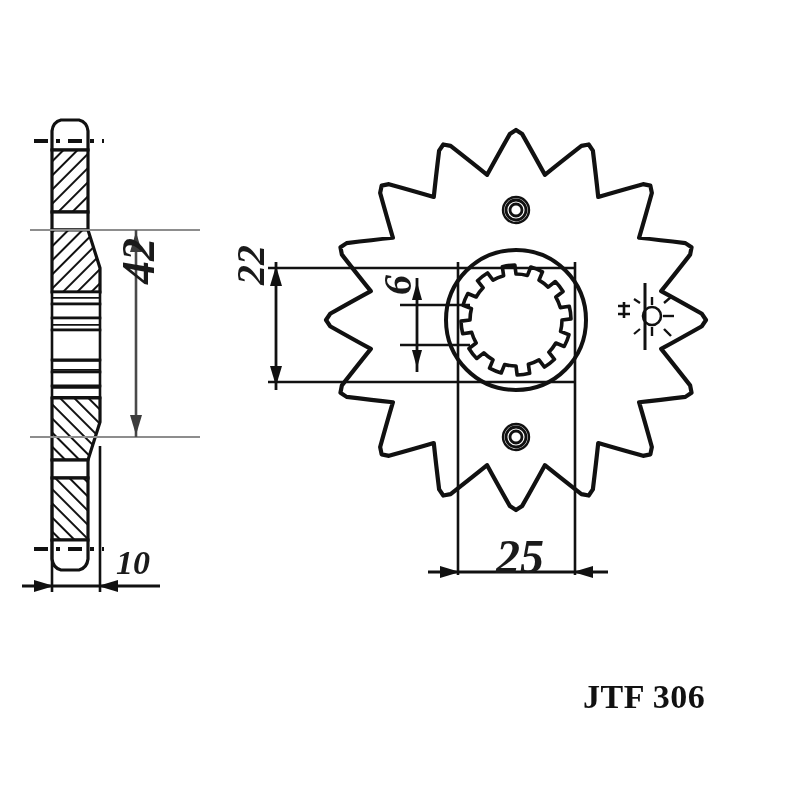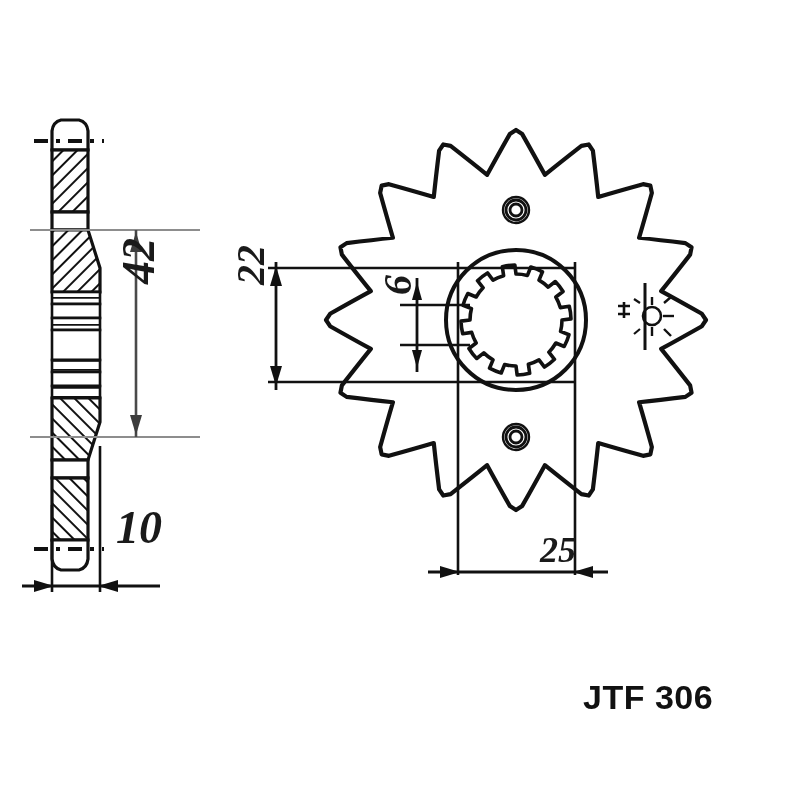--- a/index.html
+++ b/index.html
@@ -32,60 +32,60 @@
   }
   #chain-label {
     left: 28px;
     top: 680px;
     font-size: 30px;
   }
   #part-label {
     left: 583px;
     top: 678px;
     font-size: 34px;
+    font-family: Liberation Serif, serif;
   }
   .dim-text {
     position: absolute;
     font-family: "Liberation Serif", serif;
     font-style: italic;
     font-weight: bold;
     color: #1a1a1a;
     white-space: nowrap;
   }
   #dim-42 {
     left: 112px;
     top: 284px;
     font-size: 46px;
     transform: rotate(-90deg);
     transform-origin: left top;
   }
   #dim-10 {
     left: 116px;
-    top: 501px;
-    font-size: 46px;
+    top: 544px;
+    font-size: 34px;
   }
   #dim-22 {
     left: 227px;
     top: 285px;
     font-size: 40px;
     transform: rotate(-90deg);
     transform-origin: left top;
   }
   #dim-6 {
     left: 374px;
     top: 295px;
     font-size: 40px;
     transform: rotate(-90deg);
     transform-origin: left top;
   }
   #dim-25 {
     left: 496px;
     top: 529px;
-    font-size: 36px;
-    margin-left: 44px;
+    font-size: 48px;
   }
 </style>
 </head>
 <body>
 
 <div id="page">
 
   <svg id="drawing" viewBox="0 0 800 800" xmlns="http://www.w3.org/2000/svg">
     <defs>
       <pattern id="hatchA" width="10" height="10" patternTransform="rotate(45)" patternUnits="userSpaceOnUse">

